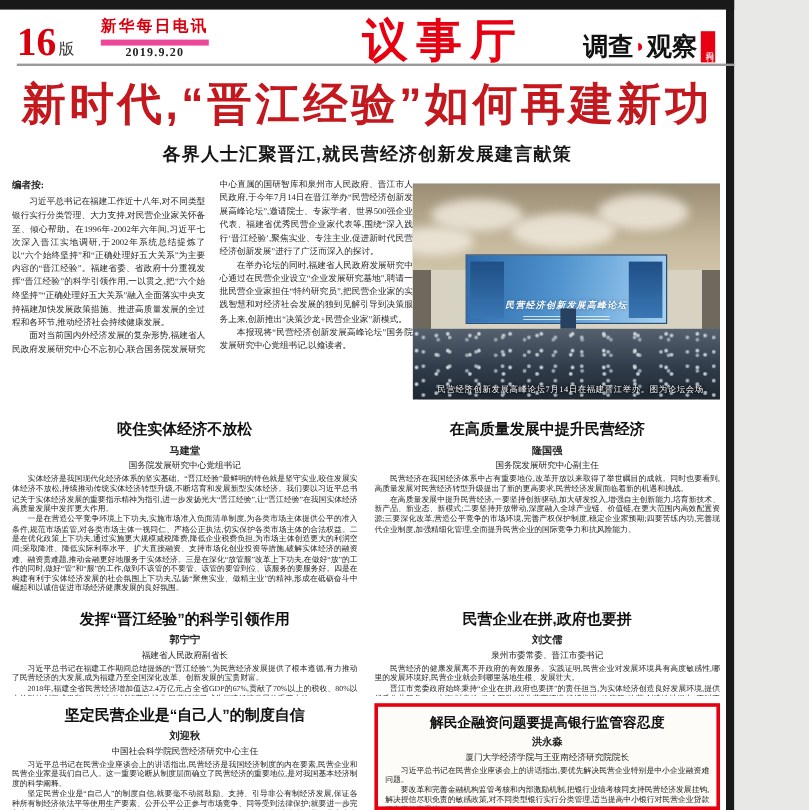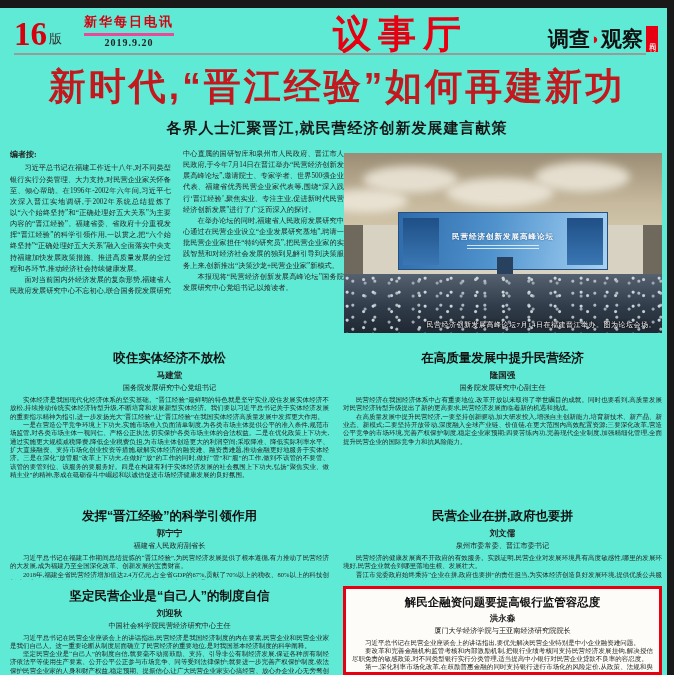--- a/index.html
+++ b/index.html
@@ -1,28 +1,28 @@
 <!DOCTYPE html>
 <html><head>
 <meta charset="utf-8">
 <style>
   html,body{margin:0;padding:0;background:#e8e8e6;}
-  .page{position:relative;width:674px;height:675px;background:#5eead4;overflow:hidden;
+  .page{position:relative;width:612px;height:675px;background:#ffffff;overflow:hidden;
         font-family:"Liberation Serif",serif;color:#1c1c1c;}
   .band-top{position:absolute;top:0;left:0;right:0;height:8px;background:#191919;}
   .band-right{position:absolute;top:0;right:0;bottom:0;width:7px;background:#191919;}
 
   
   .masthead{position:absolute;top:11px;left:14px;right:14px;height:42px;}
   .mh-left{position:absolute;left:0;top:2px;display:flex;align-items:flex-end;}
   .pagenum{font-size:33px;font-weight:bold;color:#d6000f;line-height:0.9;font-family:"Liberation Serif",serif;}
   .pagelabel{font-size:13px;color:#333;margin:0 0 2px 2px;}
   .paper{margin-left:22px;text-align:center;padding-bottom:2px;}
   .paper-name{font-size:13px;font-weight:bold;color:#d6000f;letter-spacing:2px;}
-  .paper-date{font-size:10px;font-weight:bold;color:#222;border-top:3px solid #ec4899;margin-top:2px;padding-top:1px;letter-spacing:1px;}
+  .paper-date{font-size:10px;font-weight:bold;color:#222;border-top:5px solid #ec4899;margin-top:2px;padding-top:1px;letter-spacing:1px;}
   .section-title{position:absolute;left:50%;top:-2px;transform:translateX(-3%);
         font-family:"Liberation Sans",sans-serif;font-weight:bold;font-size:38px;
         color:#e60012;letter-spacing:7px;white-space:nowrap;}
   .mh-rule{position:absolute;left:0;top:42px;width:632px;height:2px;background:#9a9a9a;}
   .logo{position:absolute;right:2px;top:14px;display:flex;align-items:center;margin-left:47px;}
   .logo-text{font-family:"Liberation Sans",sans-serif;font-weight:bold;font-size:21px;color:#111;letter-spacing:0px;}
   .logo-dot{color:#e60012;font-size:15px;font-weight:bold;margin:0 1px;}
   .weekly{width:12px;height:26px;background:#e60012;color:#fff;margin-left:3px;
         writing-mode:vertical-rl;font-size:7px;line-height:12px;text-align:center;letter-spacing:1px;
         font-family:"Liberation Sans",sans-serif;}
@@ -46,21 +46,21 @@
         background:linear-gradient(180deg,#9a8d75,#c6b99d 70%,#cfc3a8);}
   .cloud{position:absolute;background:#efe9dc;border-radius:50%;filter:blur(4px);opacity:.85;}
   .c1{left:6%;top:18%;width:30%;height:38%;}
   .c2{left:32%;top:35%;width:34%;height:40%;}
   .c3{left:60%;top:12%;width:30%;height:42%;}
   .c4{left:-6%;top:50%;width:26%;height:34%;}
   .ph-wall{position:absolute;top:40%;left:0;right:0;height:30%;
         background:linear-gradient(90deg,#6f685c 0 6%,#d8d2c2 6% 94%,#6f685c 94%);}
   .ph-screen{position:absolute;left:17%;right:17%;top:33%;height:31%;
         background:linear-gradient(100deg,#2e6bab,#4f92cc 45%,#7fb6e3 75%,#a9d2ef);
-        border:1px solid #274f7e;display:flex;align-items:center;justify-content:center;}
+        border:1px solid #274f7e;display:flex;align-items:flex-end;justify-content:center;font-style:italic;}
   .screen-panel{position:absolute;top:8%;bottom:8%;width:17%;
         background:linear-gradient(180deg,#1f4f86,#3a77b4);}
   .sp-l{left:2%;} .sp-r{right:2%;}
   .screen-center{text-align:center;color:#fff;}
   .screen-title{font-family:"Liberation Sans",sans-serif;font-weight:bold;font-size:7.5px;
         letter-spacing:1px;color:#ffffff;text-shadow:0 0 2px #1d4d80;}
   .screen-lines{margin:3px auto 0;width:70%;height:6px;
         background:repeating-linear-gradient(180deg,rgba(255,255,255,.75) 0 1px,transparent 1px 3px);}
   .ph-podium{position:absolute;left:48%;top:58%;width:5%;height:9%;background:#27415e;}
   .ph-audience{position:absolute;bottom:0;left:0;right:0;height:33%;

